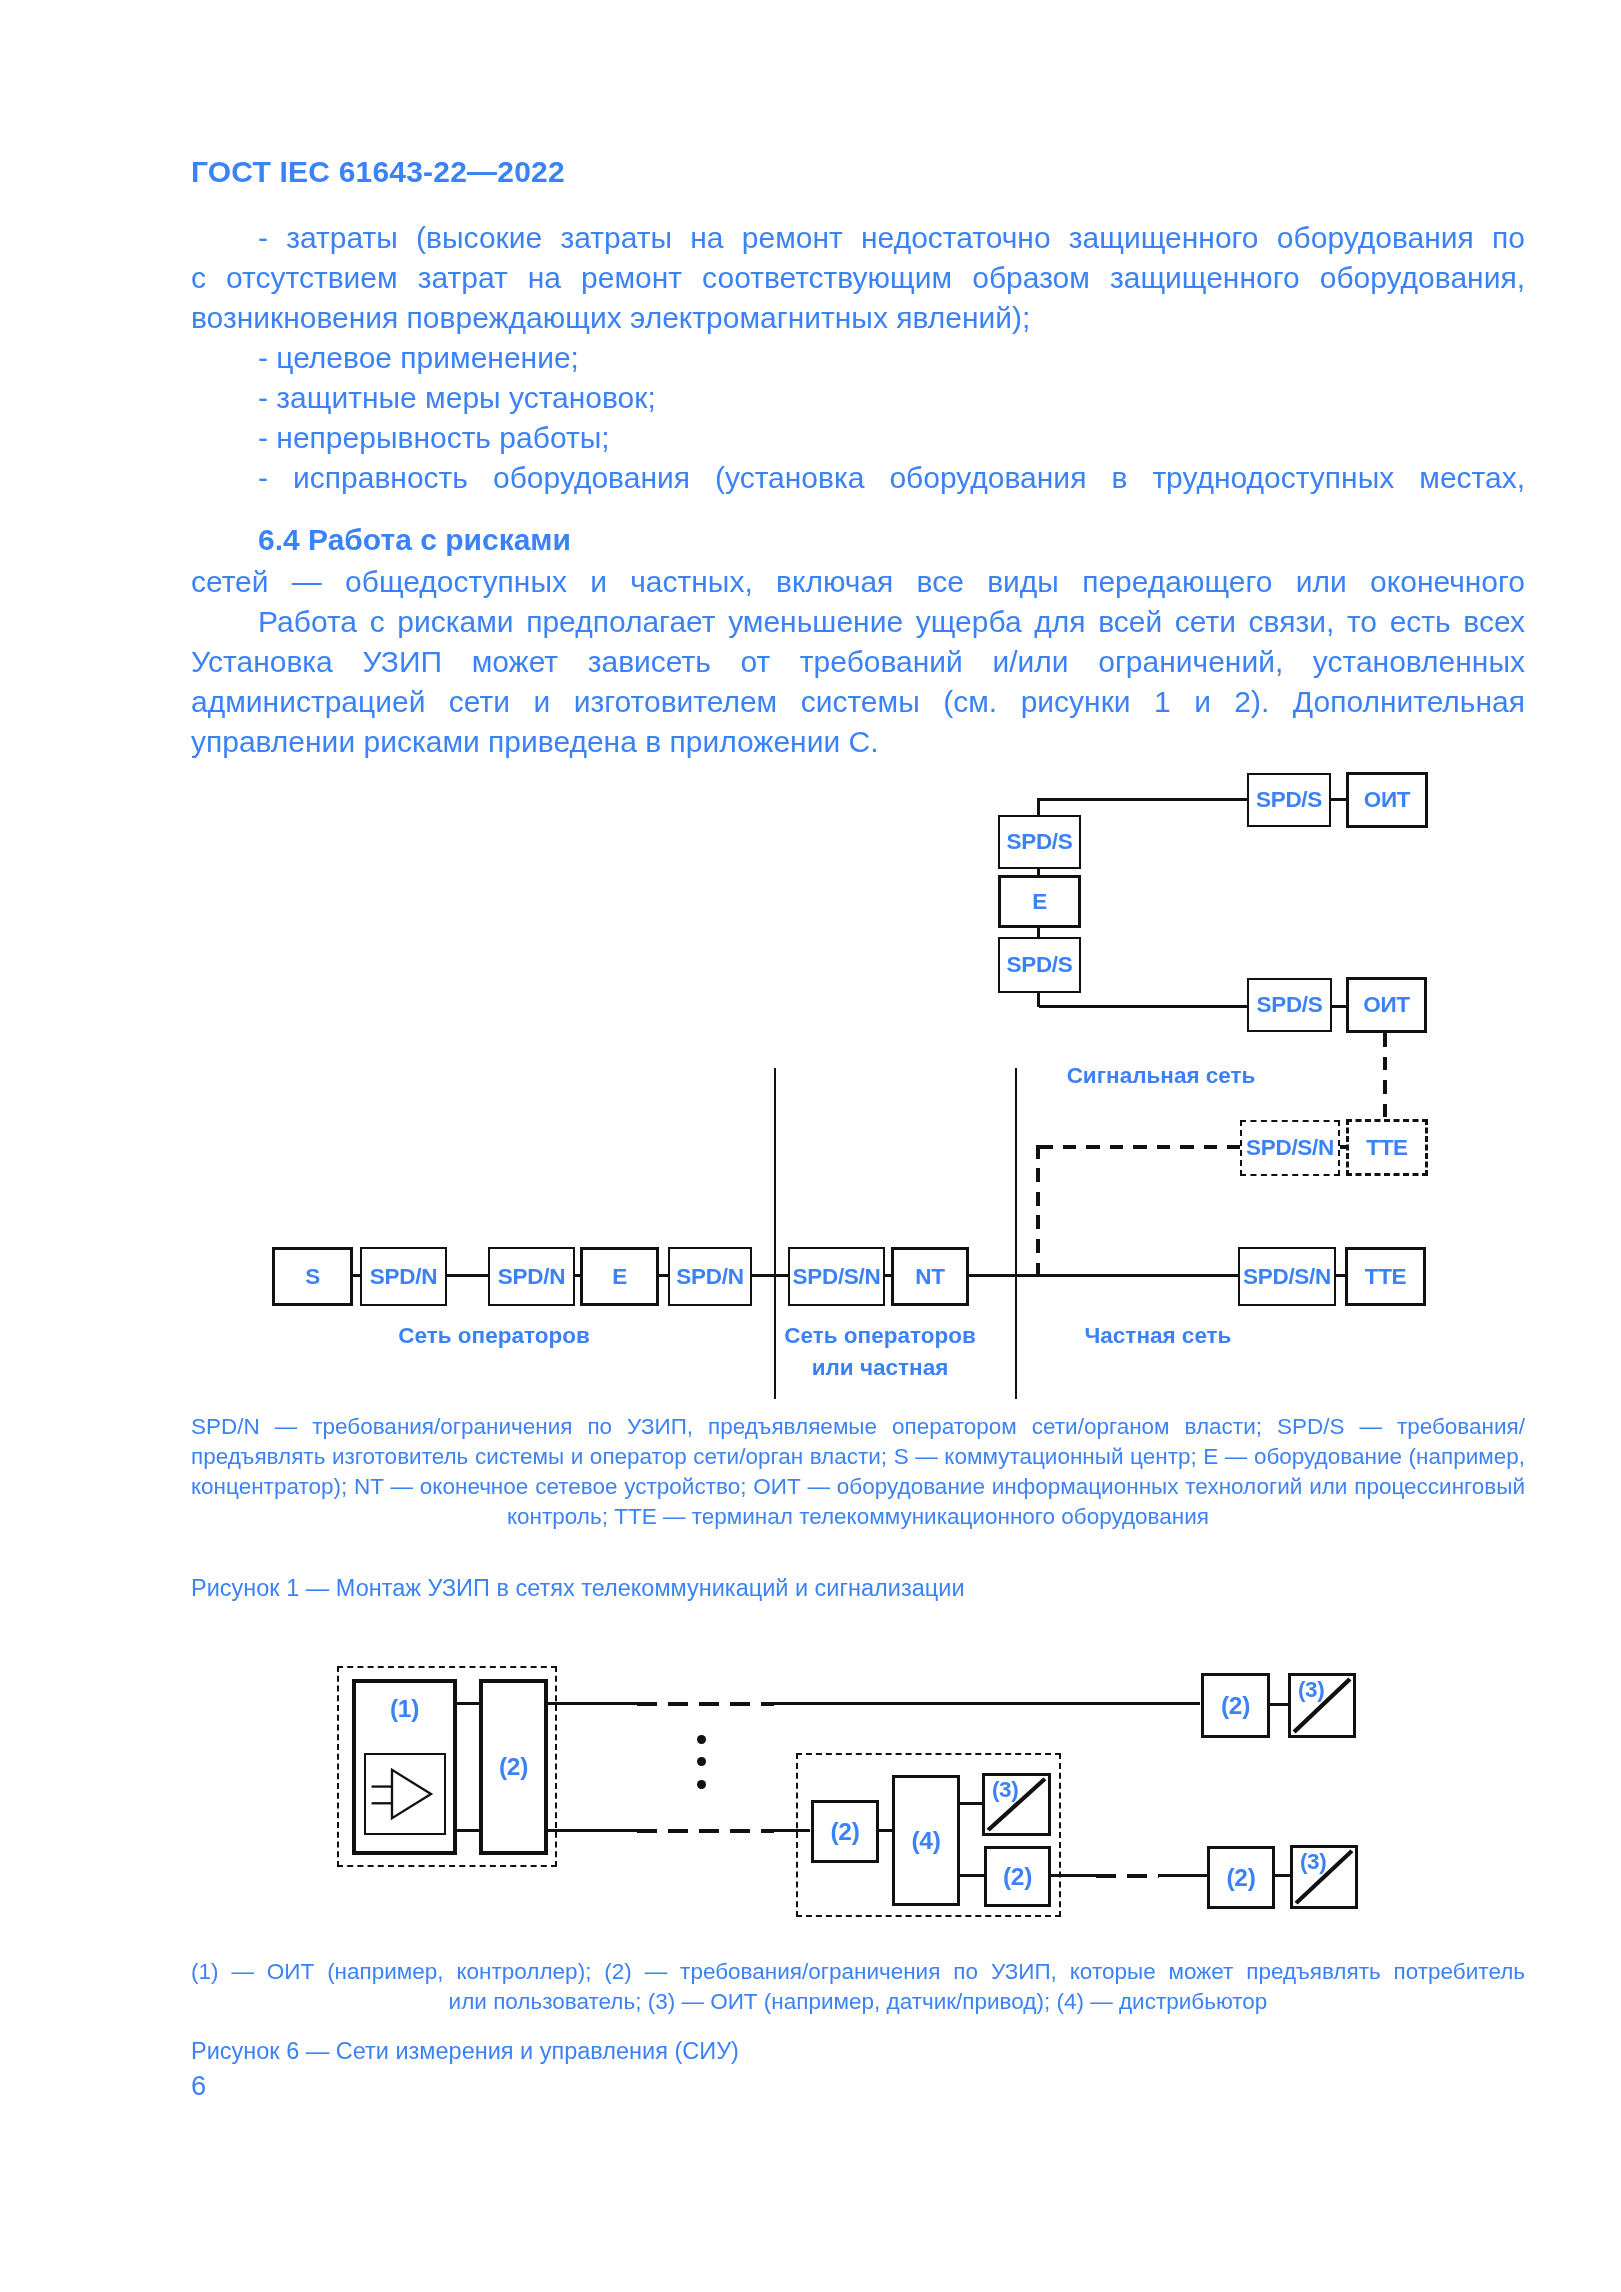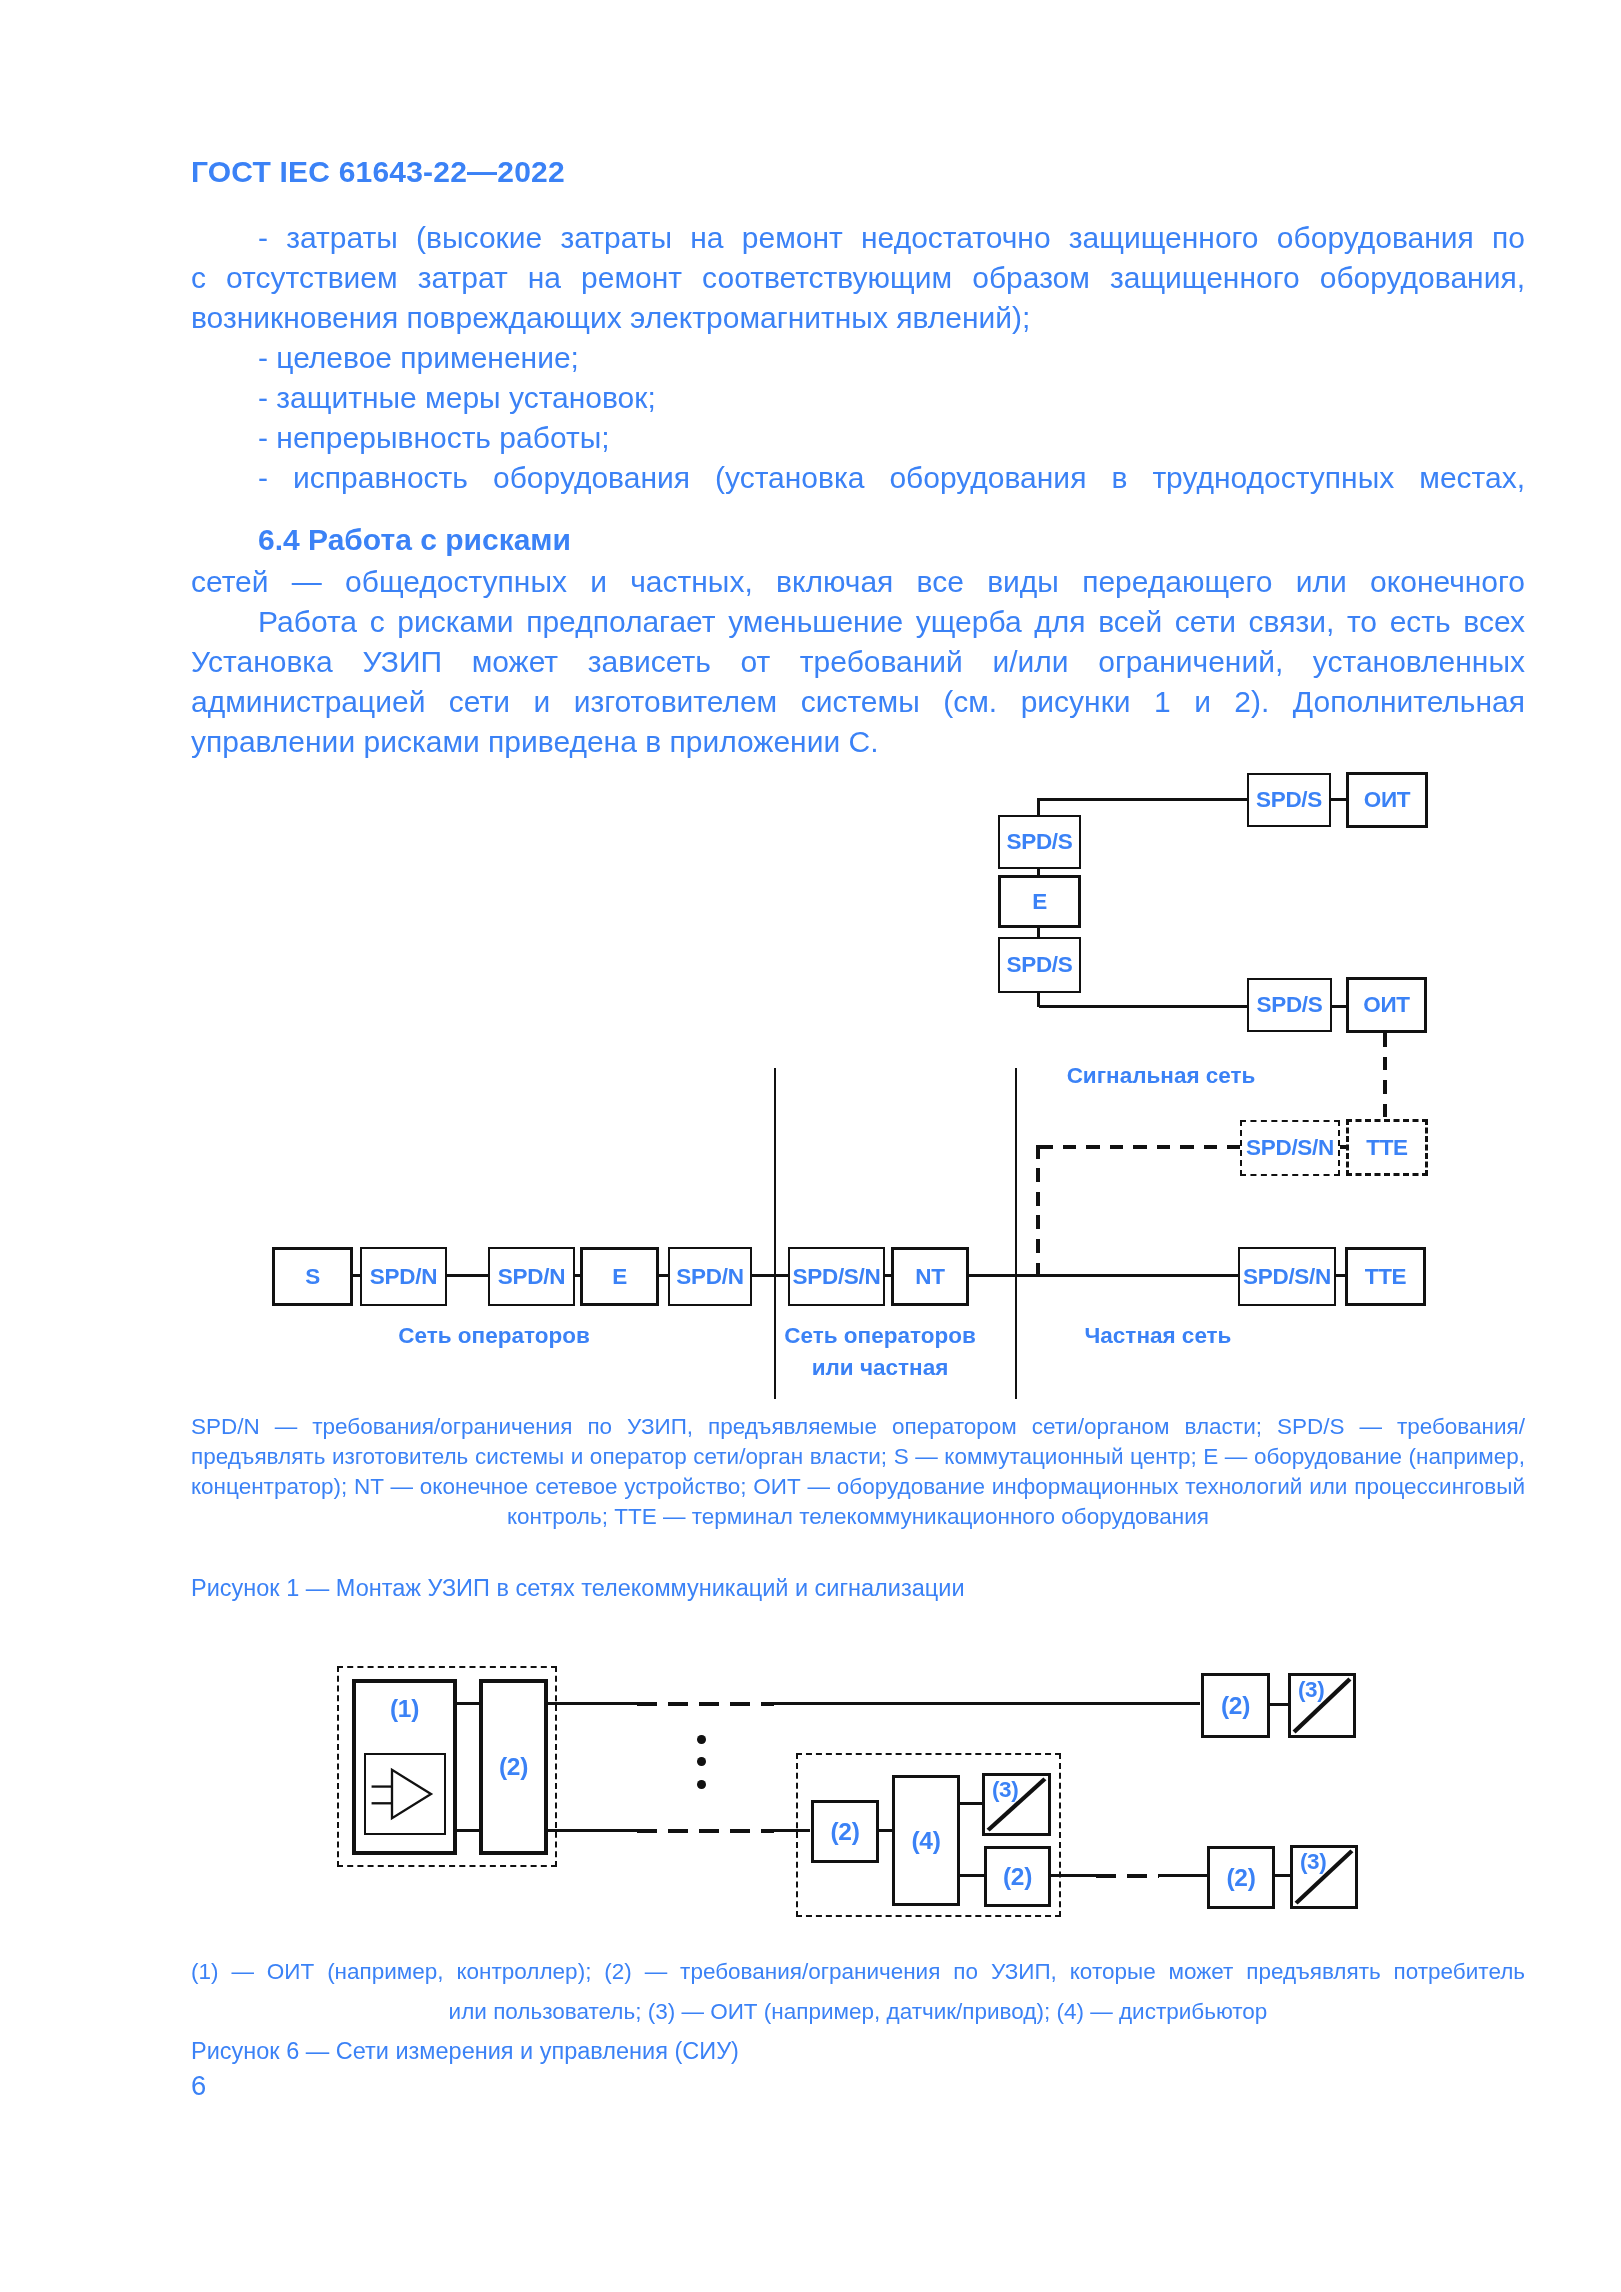--- a/index.html
+++ b/index.html
@@ -228,20 +228,20 @@
     <div class="bx thick" style="left:1290px;top:1845px;width:68px;height:64px;">
       <span class="figlabel-corner">(3)</span>
       <svg class="slashsvg" viewBox="0 0 100 100" preserveAspectRatio="none">
           <line x1="5" y1="95" x2="95" y2="5" stroke="#111" stroke-width="7"></line>
         </svg>
     </div>
   </div>
 
   <div class="legend" style="top:1957px;">
     <div class="lg just">(1) — ОИТ (например, контроллер); (2) — требования/ограничения по УЗИП, которые может предъявлять потребитель</div>
-    <div class="lg center" style="margin-top:10px;">или пользователь; (3) — ОИТ (например, датчик/привод); (4) — дистрибьютор</div>
+    <div class="lg center" style="margin-top:0;">или пользователь; (3) — ОИТ (например, датчик/привод); (4) — дистрибьютор</div>
   </div>
   <div class="caption" style="top:2036px;">Рисунок 6 — Сети измерения и управления (СИУ)</div>
 
   <div class="pagenum">6</div>
 
 </div>
 
 
 </body></html>

